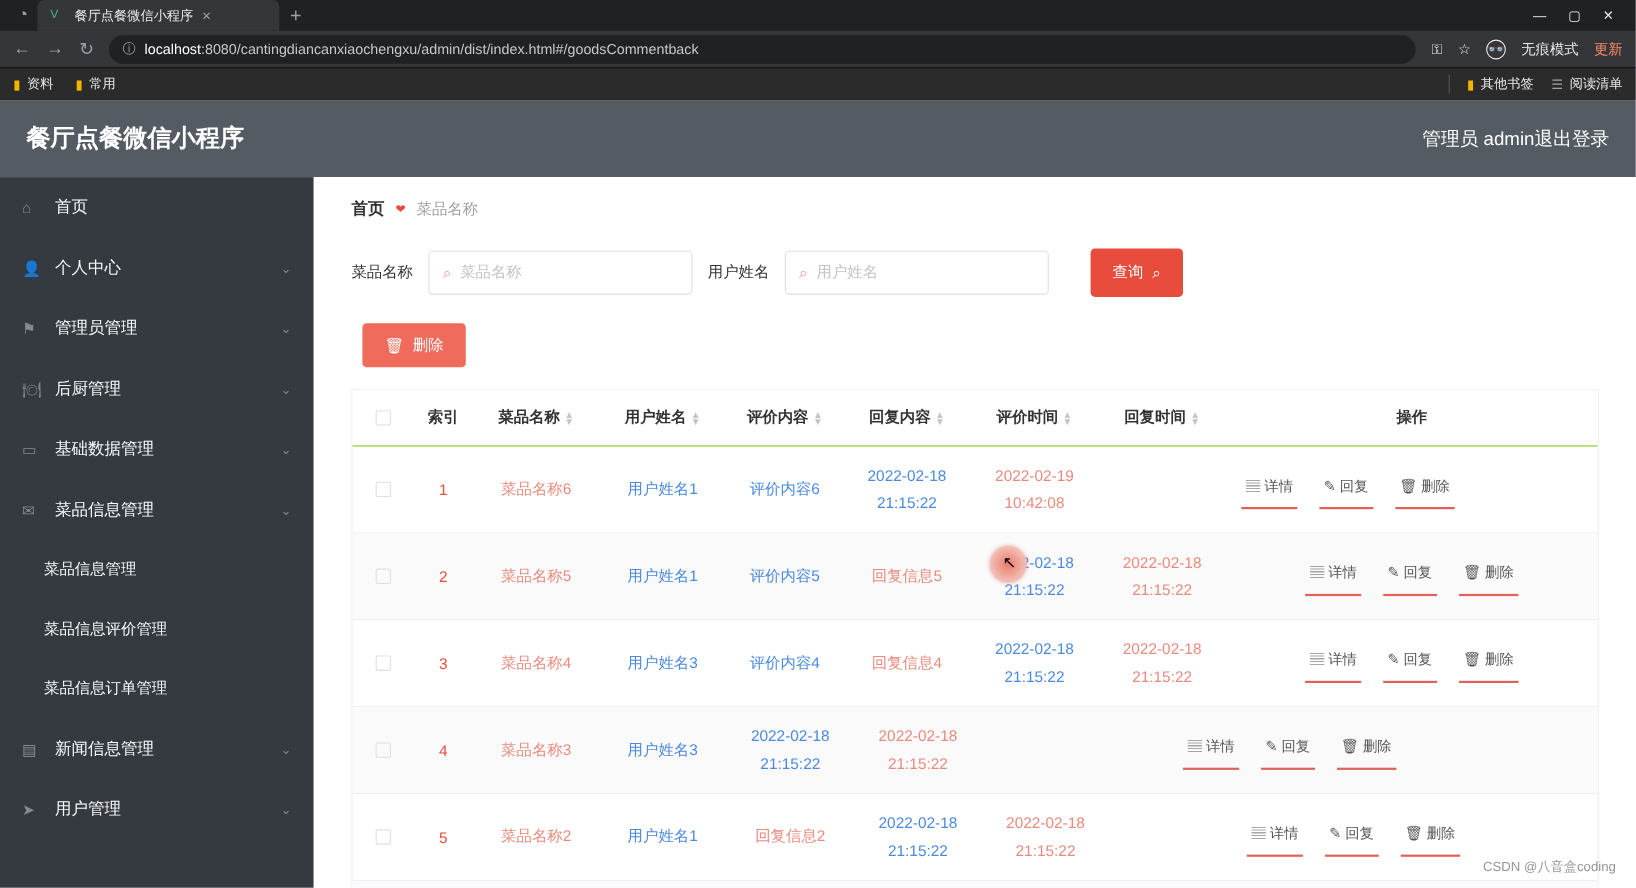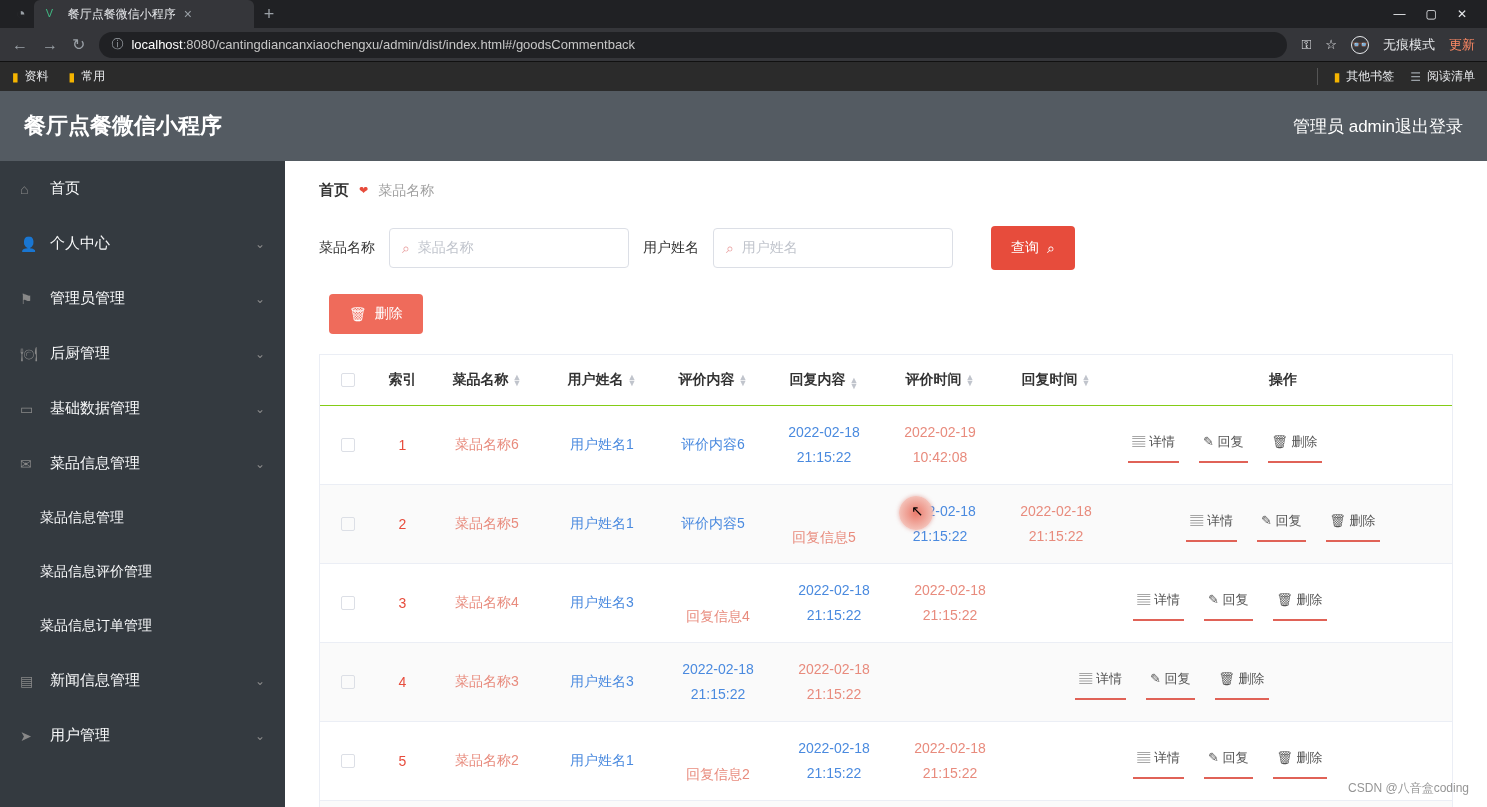--- a/index.html
+++ b/index.html
@@ -60,21 +60,21 @@
     .thead,.trow{display:flex;}
     .thead{background:#fff;border-bottom:1px solid #84cc16;}
     .th,.td{padding:16px 4px;text-align:center;display:flex;align-items:center;justify-content:center;gap:4px;}
     .th{color:#333;font-weight:bold;}
     .sort{color:#c0c4cc;font-size:9px;line-height:6px;}
     .c-chk{width:55px;}
     .c-idx{width:55px;}
     .c-name{width:114px;}
     .c-user{width:116px;}
     .c-review{width:106px;}
-    .c-reply{width:116px;align-items:flex-end;}
+    .c-reply{width:116px;}
     .c-rtime{width:116px;}
     .c-ptime{width:116px;}
     .c-ops{flex:1;justify-content:center;gap:20px;}
     .chk{width:14px;height:14px;border:1px solid #dcdfe6;border-radius:2px;}
     .trow{border-bottom:1px solid #ebeef5;}
     .trow:nth-child(even){background:#fafafa;}
     .lk-idx{color:#e74c3c;}
     .lk-a{color:#e88b7d;}
     .lk-b{color:#4a8adf;}
     .td.multi{flex-direction:column;line-height:1.5;}
@@ -310,20 +310,21 @@
       <div class="op-btn">🗑 删除</div>
               </div>
             </div>
             <div class="trow">
     <div class="td c-chk">
                 <div class="chk"></div>
               </div>
     <div class="td c-idx lk-idx">3</div>
     <div class="td c-name lk-a">菜品名称4</div>
     <div class="td c-user lk-b">用户姓名3</div>
+    <div class="td c-review lk-b">评价内容4</div>
     <div class="td c-reply lk-a">回复信息4</div>
     <div class="td c-rtime multi lk-b">
                 <div>2022-02-18</div>
                 <div>21:15:22</div>
               </div>
     <div class="td c-ptime multi lk-a">
                 <div>2022-02-18</div>
                 <div>21:15:22</div>
               </div>
     <div class="td c-ops">

